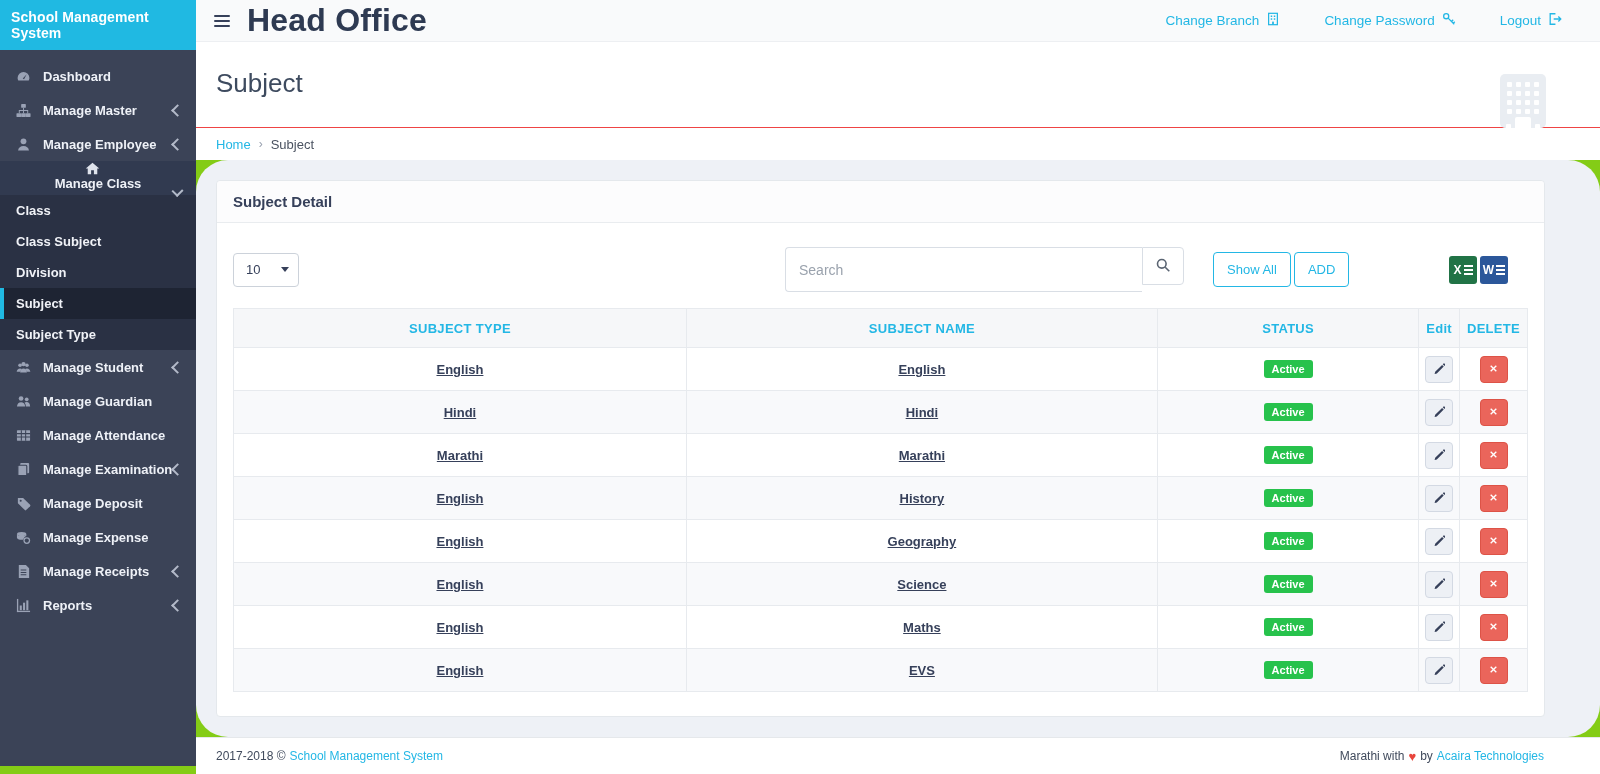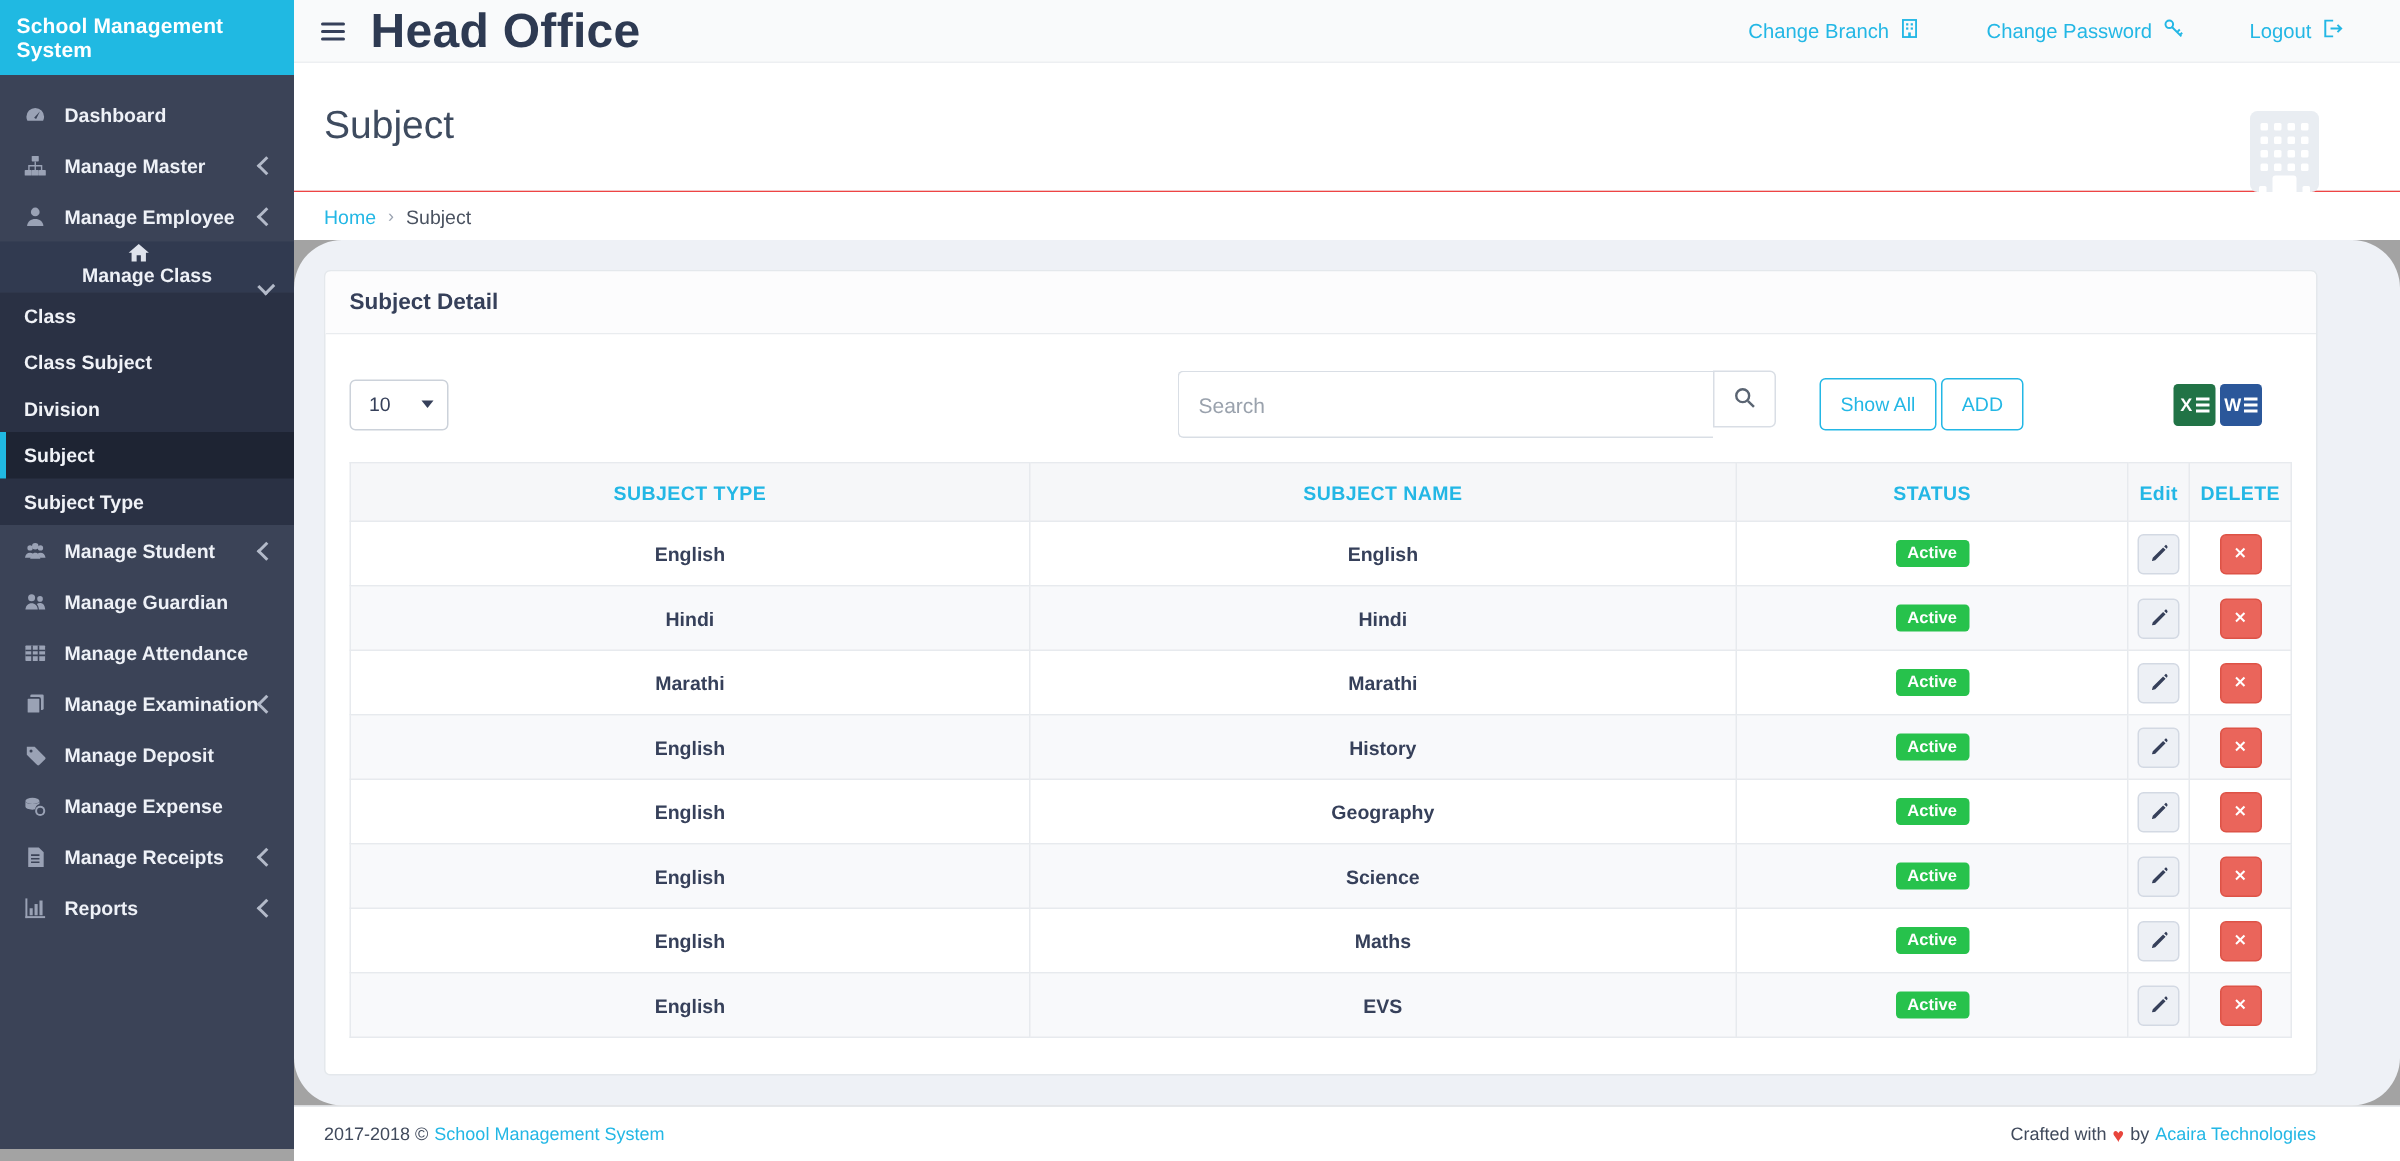--- a/index.html
+++ b/index.html
@@ -1,17 +1,17 @@
 <!DOCTYPE html>
 <html><head>
 <meta charset="utf-8">
 <style>
   html,body{margin:0;padding:0;background:#ffffff;}
   body{font-family:"Liberation Sans",sans-serif;}
-  .app{width:1600px;height:774px;display:flex;overflow:hidden;position:relative;background:#a3a3a3;}
+  .app{width:1600px;height:774px;display:flex;overflow:hidden;position:relative;background:#84cc16;}
 
   
   .sidebar{flex:0 0 196px;width:196px;height:766px;background:#3b4357;display:flex;flex-direction:column;}
   .brand{height:50px;background:#20b9e2;color:#fff;font-weight:bold;font-size:14px;display:flex;align-items:center;padding:0 11px;letter-spacing:.1px;}
   .nav{padding-top:9px;}
   .nav-item{height:34px;display:flex;align-items:center;padding:0 14px;color:#eef1f7;font-size:13px;font-weight:bold;cursor:pointer;}
   .nav-item .icon{width:18px;margin-right:11px;display:flex;justify-content:center;align-items:center;}
   .si{fill:#9aa2b5;}
   .nav-item.expanded{background:#313a50;flex-direction:column;}
   .nav-item.expanded .si{fill:#dfe3ec;}
@@ -63,21 +63,21 @@
   .doc-icons{margin-left:auto;display:flex;gap:3px;align-items:center;padding-right:20px;}
   .file-badge{width:28px;height:28px;border-radius:3px;display:flex;align-items:center;justify-content:center;gap:2px;color:#fff;font-weight:bold;font-size:12px;cursor:pointer;}
   .excel{background:#217346;}
   .word{background:#2b579a;}
   .bars{display:flex;flex-direction:column;gap:2px;}
   .bars i{width:9px;height:2px;background:#fff;display:block;}
 
   table.grid{width:100%;border-collapse:collapse;font-size:13px;}
   .grid th,.grid td{border:1px solid #e7eaee;text-align:center;}
   .grid th{height:36px;color:#23b7e5;background:#f6f7f9;font-weight:bold;letter-spacing:.3px;}
-  .grid td{height:40px;color:#36405a;font-weight:bold;}
+  .grid td{height:40px;color:#36405a;font-weight:bold;text-decoration:underline;}
   .grid tbody tr:nth-child(even) td{background:#f8f9fb;}
   .badge{display:inline-block;background:#27c24c;color:#fff;font-size:11px;font-weight:bold;padding:3px 8px;border-radius:3px;}
   .btn-edit{width:28px;height:27px;border:1px solid #d3d9e3;background:#edf0f5;border-radius:4px;display:inline-flex;align-items:center;justify-content:center;cursor:pointer;}
   .btn-delete{width:28px;height:27px;border:1px solid #dd5347;background:#ea655b;border-radius:4px;display:inline-flex;align-items:center;justify-content:center;cursor:pointer;}
 
   .footer{height:42px;background:#fff;border-top:1px solid #e5e8eb;display:flex;align-items:center;justify-content:space-between;padding:0 56px 0 20px;font-size:12px;color:#404a5c;}
   .footer a{color:#23b7e5;text-decoration:none;cursor:pointer;}
   .f-left,.f-right{display:inline-flex;align-items:center;gap:4px;}
   .heart{color:#e8453c;font-size:13px;}
 </style>
@@ -511,21 +511,21 @@
         </div>
       </div>
     </div>
 
     <footer class="footer">
       <span class="f-left">
         <span>2017-2018 ©</span>
         <a>School Management System</a>
       </span>
       <span class="f-right">
-        <span>Crafted with</span>
+        <span>Marathi with</span>
         <span class="heart">♥</span>
         <span>by</span>
         <a>Acaira Technologies</a>
       </span>
     </footer>
 
   </div>
 </div>
 
 </body></html>

